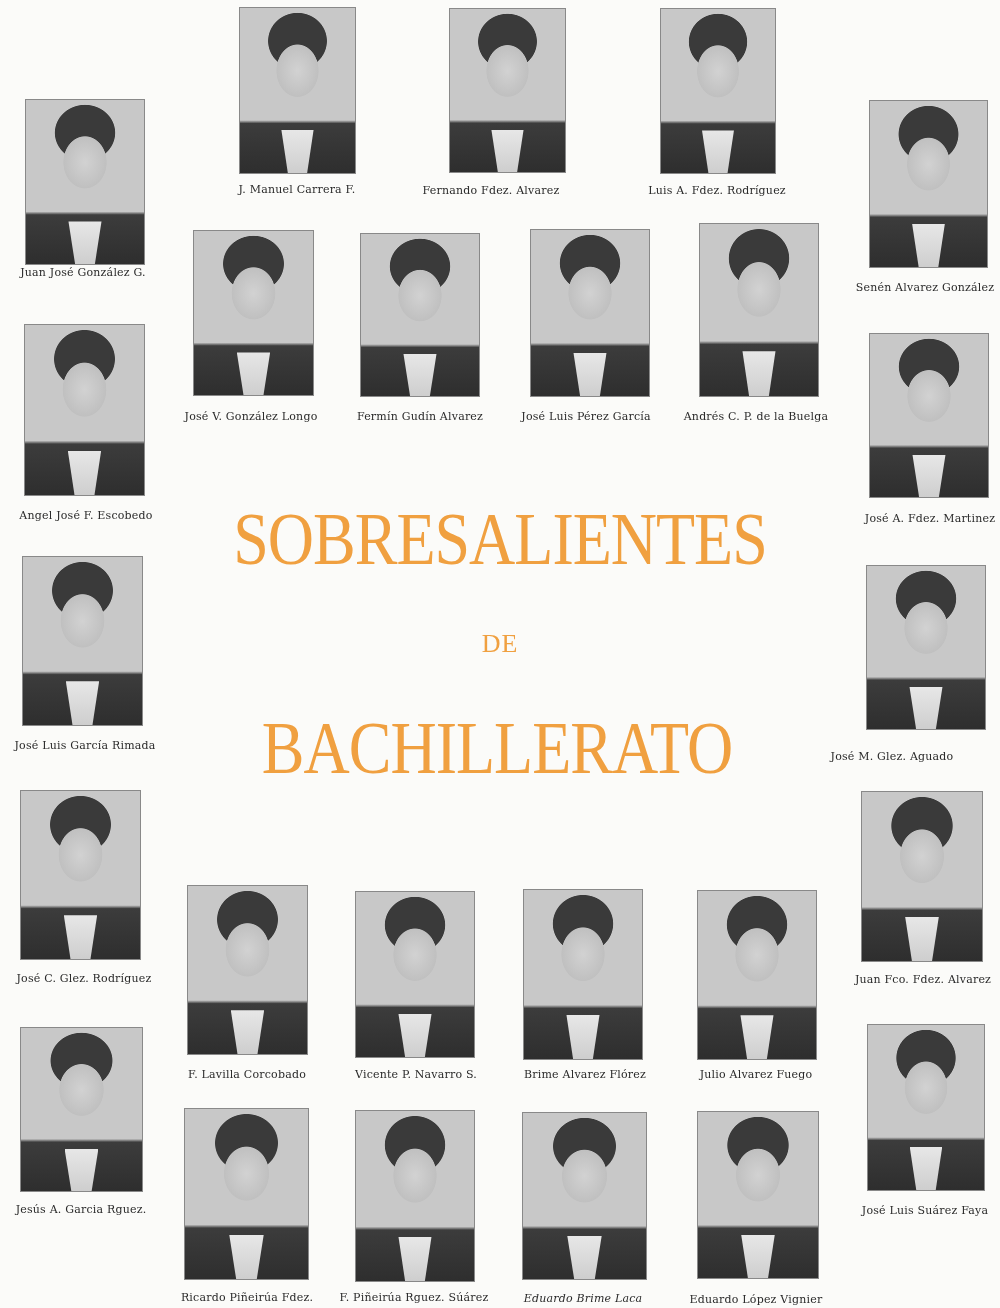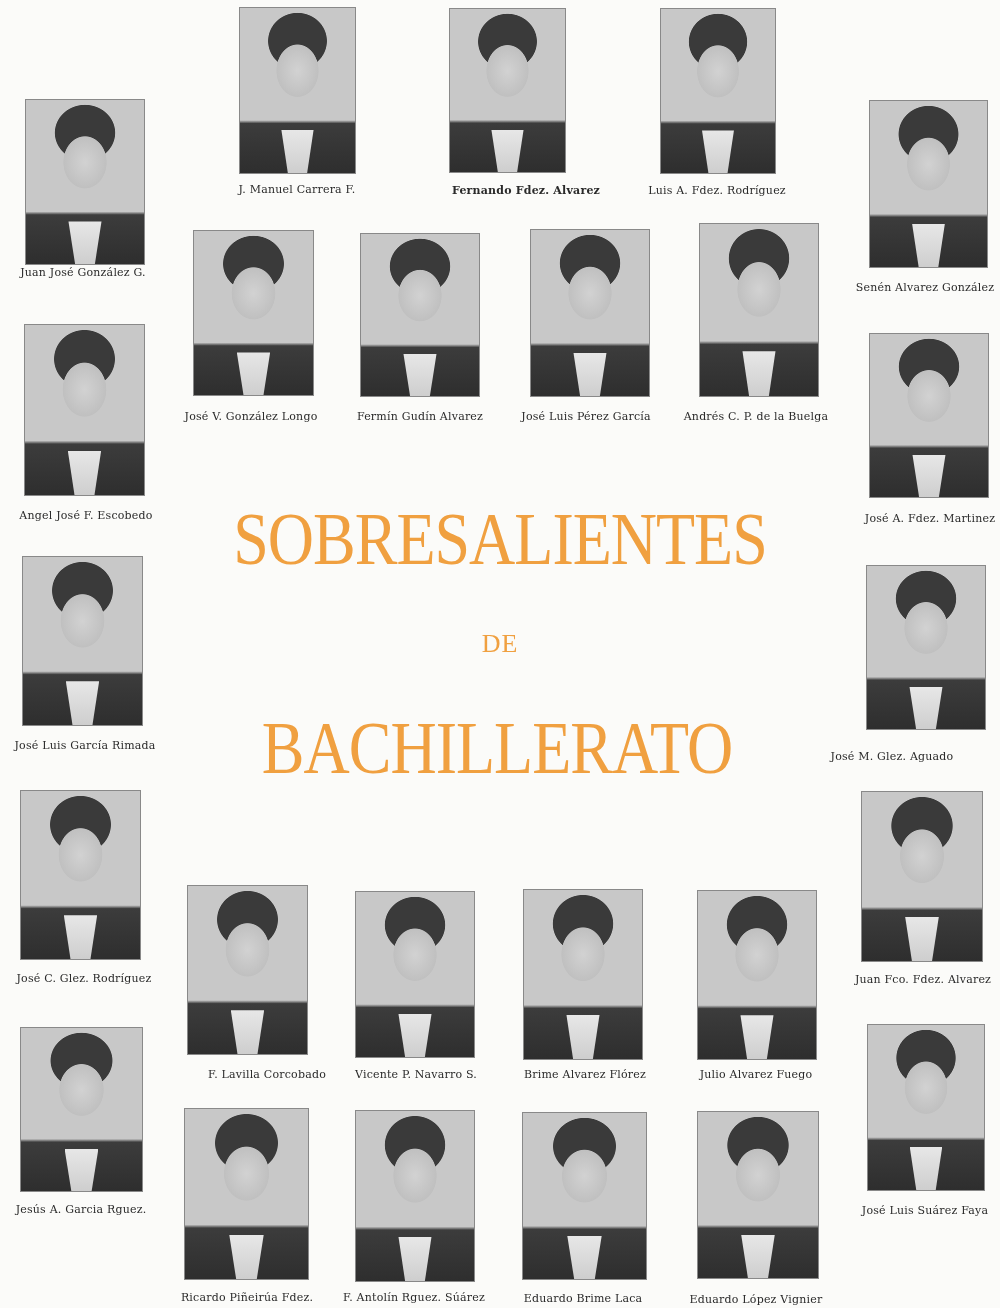--- a/index.html
+++ b/index.html
@@ -58,21 +58,21 @@
       <div>
         <div class="photo" style="left: 239px; top: 7px; width: 117px; height: 167px;">
           <div class="collar"></div>
         </div>
         <div class="caption" style="left: 297px; top: 183px;">J. Manuel Carrera F.</div>
       </div>
       <div>
         <div class="photo" style="left: 449px; top: 8px; width: 117px; height: 165px;">
           <div class="collar"></div>
         </div>
-        <div class="caption" style="left: 526px; top: 184px; font-weight: bold;">Fernando  Fdez. Alvarez</div>
+        <div class="caption" style="left: 491px; top: 184px;">Fernando  Fdez. Alvarez</div>
       </div>
       <div>
         <div class="photo" style="left: 660px; top: 8px; width: 116px; height: 166px;">
           <div class="collar"></div>
         </div>
         <div class="caption" style="left: 717px; top: 184px; text-align: right;">Luis A. Fdez. Rodríguez</div>
       </div>
       <div>
         <div class="photo" style="left: 25px; top: 99px; width: 120px; height: 166px;">
           <div class="collar"></div>
@@ -142,21 +142,21 @@
       <div>
         <div class="photo" style="left: 861px; top: 791px; width: 122px; height: 171px;">
           <div class="collar"></div>
         </div>
         <div class="caption" style="left: 923px; top: 973px;">Juan Fco. Fdez. Alvarez</div>
       </div>
       <div>
         <div class="photo" style="left: 187px; top: 885px; width: 121px; height: 170px;">
           <div class="collar"></div>
         </div>
-        <div class="caption" style="left: 247px; top: 1068px; margin-left: 20px;">F.  Lavilla Corcobado</div>
+        <div class="caption" style="left: 247px; top: 1068px;">F.  Lavilla Corcobado</div>
       </div>
       <div>
         <div class="photo" style="left: 355px; top: 891px; width: 120px; height: 167px;">
           <div class="collar"></div>
         </div>
         <div class="caption" style="left: 416px; top: 1068px; text-align: center;">Vicente P. Navarro S.</div>
       </div>
       <div>
         <div class="photo" style="left: 523px; top: 889px; width: 120px; height: 171px;">
           <div class="collar"></div>
@@ -184,27 +184,27 @@
       <div>
         <div class="photo" style="left: 184px; top: 1108px; width: 125px; height: 172px;">
           <div class="collar"></div>
         </div>
         <div class="caption" style="left: 247px; top: 1291px;">Ricardo  Piñeirúa  Fdez.</div>
       </div>
       <div>
         <div class="photo" style="left: 355px; top: 1110px; width: 120px; height: 172px;">
           <div class="collar"></div>
         </div>
-        <div class="caption" style="left: 414px; top: 1291px;">F. Antolín Rguez. Súárez</div>
+        <div class="caption" style="left: 414px; top: 1291px;">F. Piñeirúa Rguez. Súárez</div>
       </div>
       <div>
         <div class="photo" style="left: 522px; top: 1112px; width: 125px; height: 168px;">
           <div class="collar"></div>
         </div>
-        <div class="caption" style="left: 583px; top: 1292px;">Eduardo Brime Laca</div>
+        <div class="caption" style="left: 583px; top: 1292px; font-style: italic;">Eduardo Brime Laca</div>
       </div>
       <div>
         <div class="photo" style="left: 697px; top: 1111px; width: 122px; height: 168px;">
           <div class="collar"></div>
         </div>
         <div class="caption" style="left: 756px; top: 1293px;">Eduardo López Vignier</div>
       </div>
     </div>
 </div>
 

